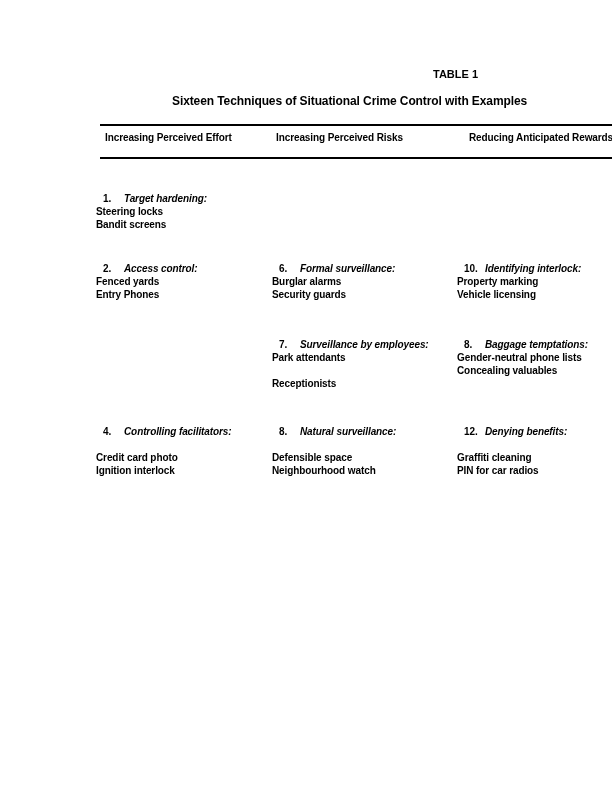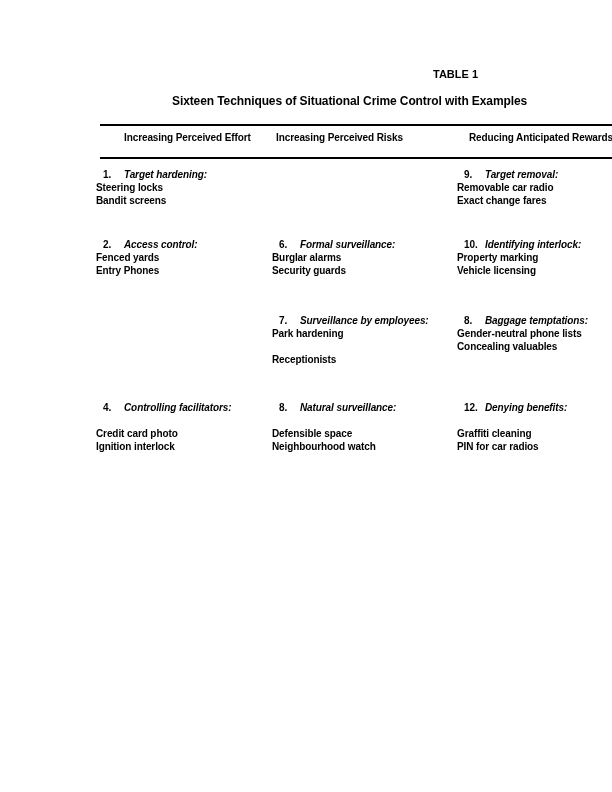--- a/index.html
+++ b/index.html
@@ -39,33 +39,33 @@
   .rule-top { top: 124px; }
   .rule-mid { top: 157px; }
   .hdr {
     position: absolute;
     top: 132px;
     font-size: 10px;
     font-weight: bold;
     letter-spacing: -0.1px;
     white-space: nowrap;
   }
-  .hdr-1 { left: 124px; }
+  .hdr-1 { left: 105px; }
   .hdr-2 { left: 276px; }
   .hdr-3 { left: 469px; }
   .cell {
     position: absolute;
     font-size: 10px;
     font-weight: bold;
     line-height: 13px;
     letter-spacing: -0.1px;
     white-space: nowrap;
   }
   .cell .line { height: 13px; }
-  .title-line { padding-left: 7px; }
+  .title-line { padding-left: 7px; margin-top: 24px; }
   .num { display: inline-block; min-width: 21px; font-style: normal; }
   .tname { font-style: italic; }
   
   .c1 { left: 96px; }  .c2 { left: 272px; }  .c3 { left: 457px; }
   .r1 { top: 168px; }  .r2 { top: 238px; }  .r3 { top: 314px; }  .r4 { top: 401px; }
 </style>
 </head>
 <body>
 
 <div class="page">
@@ -79,45 +79,40 @@
   <div class="hdr hdr-2">Increasing Perceived Risks</div>
   <div class="hdr hdr-3">Reducing Anticipated Rewards</div>
 
   <div class="rule rule-mid"></div>
 
   <div class="cell c1 r1">
     <div class="line title-line"><span class="num">1.</span><span class="tname">Target hardening:</span></div>
     <div class="line">Steering locks</div>
     <div class="line">Bandit screens</div>
   </div>
-  <div class="cell c3 r1">
-    <div class="line title-line"><span class="num">9.</span><span class="tname">Target removal:</span></div>
-    <div class="line">Removable car radio</div>
-    <div class="line">Exact change fares</div>
-  </div>
 
   <div class="cell c1 r2">
     <div class="line title-line"><span class="num">2.</span><span class="tname">Access control:</span></div>
     <div class="line">Fenced yards</div>
     <div class="line">Entry Phones</div>
   </div>
   <div class="cell c2 r2">
     <div class="line title-line"><span class="num">6.</span><span class="tname">Formal surveillance:</span></div>
     <div class="line">Burglar alarms</div>
     <div class="line">Security guards</div>
   </div>
   <div class="cell c3 r2">
     <div class="line title-line"><span class="num">10.</span><span class="tname">Identifying interlock:</span></div>
     <div class="line">Property marking</div>
     <div class="line">Vehicle licensing</div>
   </div>
 
   <div class="cell c2 r3">
     <div class="line title-line"><span class="num">7.</span><span class="tname">Surveillance by employees:</span></div>
-    <div class="line">Park hardening</div>
+    <div class="line">Park attendants</div>
     <div class="line"></div>
     <div class="line">Receptionists</div>
   </div>
   <div class="cell c3 r3">
     <div class="line title-line"><span class="num">8.</span><span class="tname">Baggage temptations:</span></div>
     <div class="line">Gender-neutral phone lists</div>
     <div class="line">Concealing valuables</div>
   </div>
 
   <div class="cell c1 r4">

